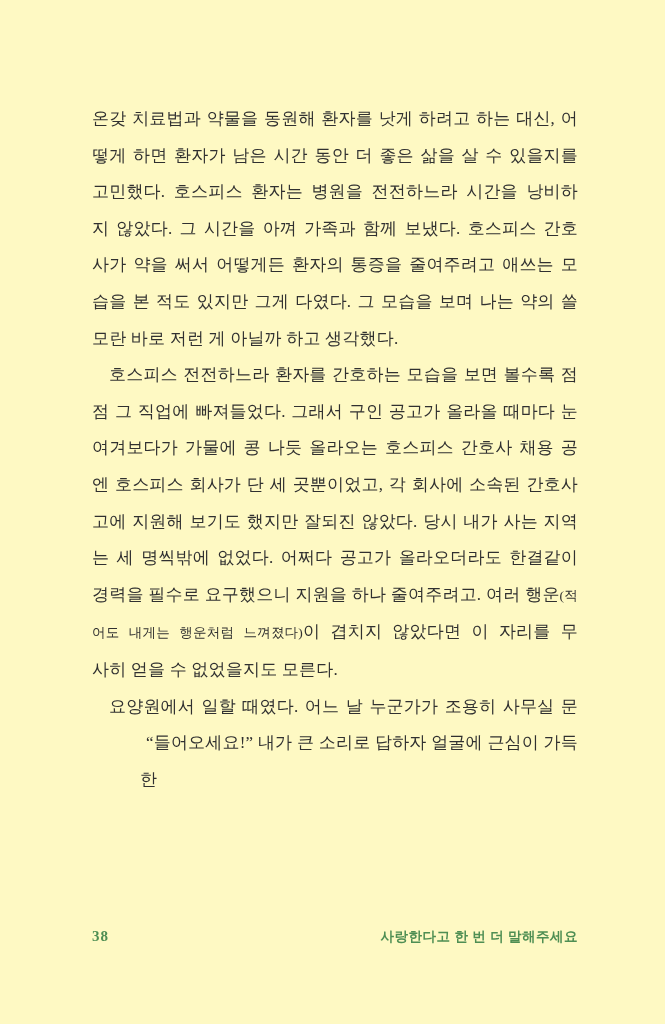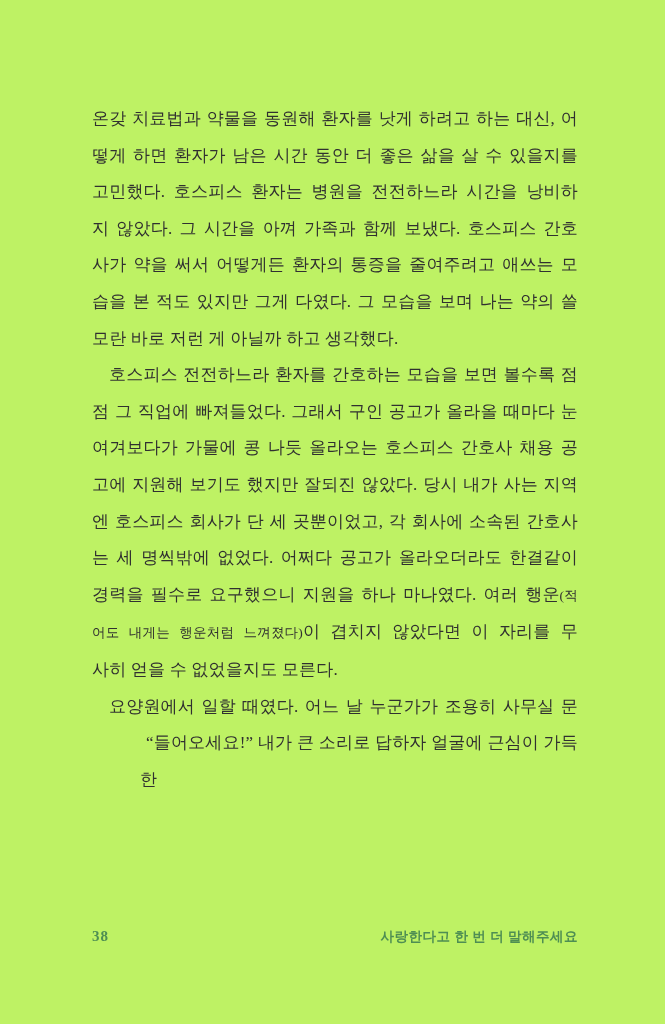--- a/index.html
+++ b/index.html
@@ -4,21 +4,21 @@
 <style>
   html, body {
     margin: 0;
     padding: 0;
     background: #ffffff;
   }
   .page {
     position: relative;
     width: 665px;
     height: 1024px;
-    background: #bef264;
+    background: #fef9c3;
     overflow: hidden;
     font-family: "Liberation Serif", serif;
   }
   .text-block {
     position: absolute;
     left: 92px;
     top: 101px;
     width: 486px;
   }
   .line {
@@ -66,24 +66,24 @@
       <div class="line just"><span>온갖 치료법과 약물을 동원해 환자를 낫게 하려고 하는 대신, 어</span></div>
       <div class="line just"><span>떻게 하면 환자가 남은 시간 동안 더 좋은 삶을 살 수 있을지를</span></div>
       <div class="line just"><span>고민했다. 호스피스 환자는 병원을 전전하느라 시간을 낭비하</span></div>
       <div class="line just"><span>지 않았다. 그 시간을 아껴 가족과 함께 보냈다. 호스피스 간호</span></div>
       <div class="line just"><span>사가 약을 써서 어떻게든 환자의 통증을 줄여주려고 애쓰는 모</span></div>
       <div class="line just"><span>습을 본 적도 있지만 그게 다였다. 그 모습을 보며 나는 약의 쓸</span></div>
       <div class="line"><span>모란 바로 저런 게 아닐까 하고 생각했다.</span></div>
       <div class="line just" style="text-indent: 1em;"><span>호스피스 전전하느라 환자를 간호하는 모습을 보면 볼수록 점</span></div>
       <div class="line just"><span>점 그 직업에 빠져들었다. 그래서 구인 공고가 올라올 때마다 눈</span></div>
       <div class="line just"><span>여겨보다가 가물에 콩 나듯 올라오는 호스피스 간호사 채용 공</span></div>
+      <div class="line just"><span>엔 호스피스 회사가 단 세 곳뿐이었고, 각 회사에 소속된 간호사</span></div>
       <div class="line just"><span>고에 지원해 보기도 했지만 잘되진 않았다. 당시 내가 사는 지역</span></div>
-      <div class="line just"><span>엔 호스피스 회사가 단 세 곳뿐이었고, 각 회사에 소속된 간호사</span></div>
       <div class="line just"><span>는 세 명씩밖에 없었다. 어쩌다 공고가 올라오더라도 한결같이</span></div>
-      <div class="line just"><span>경력을 필수로 요구했으니 지원을 하나 마나였다. 여러 행운</span><span class="small">(적</span></div>
+      <div class="line just"><span>경력을 필수로 요구했으니 지원을 하나 줄여주려고. 여러 행운</span><span class="small">(적</span></div>
       <div class="line just"><span class="small">어도 내게는 행운처럼 느껴졌다)</span><span>이 겹치지 않았다면 이 자리를 무</span></div>
       <div class="line"><span>사히 얻을 수 없었을지도 모른다.</span></div>
       <div class="line just" style="text-indent: 1em;"><span>요양원에서 일할 때였다. 어느 날 누군가가 조용히 사무실 문</span></div>
       <div class="line just" style="text-indent: 0.35em; margin-left: 48px;"><span>“들어오세요!” 내가 큰 소리로 답하자 얼굴에 근심이 가득한</span></div>
     </main>
 
   <footer class="footer">
     <span class="pagenum">38</span>
     <span class="running-title">사랑한다고 한 번 더 말해주세요</span>
   </footer>

